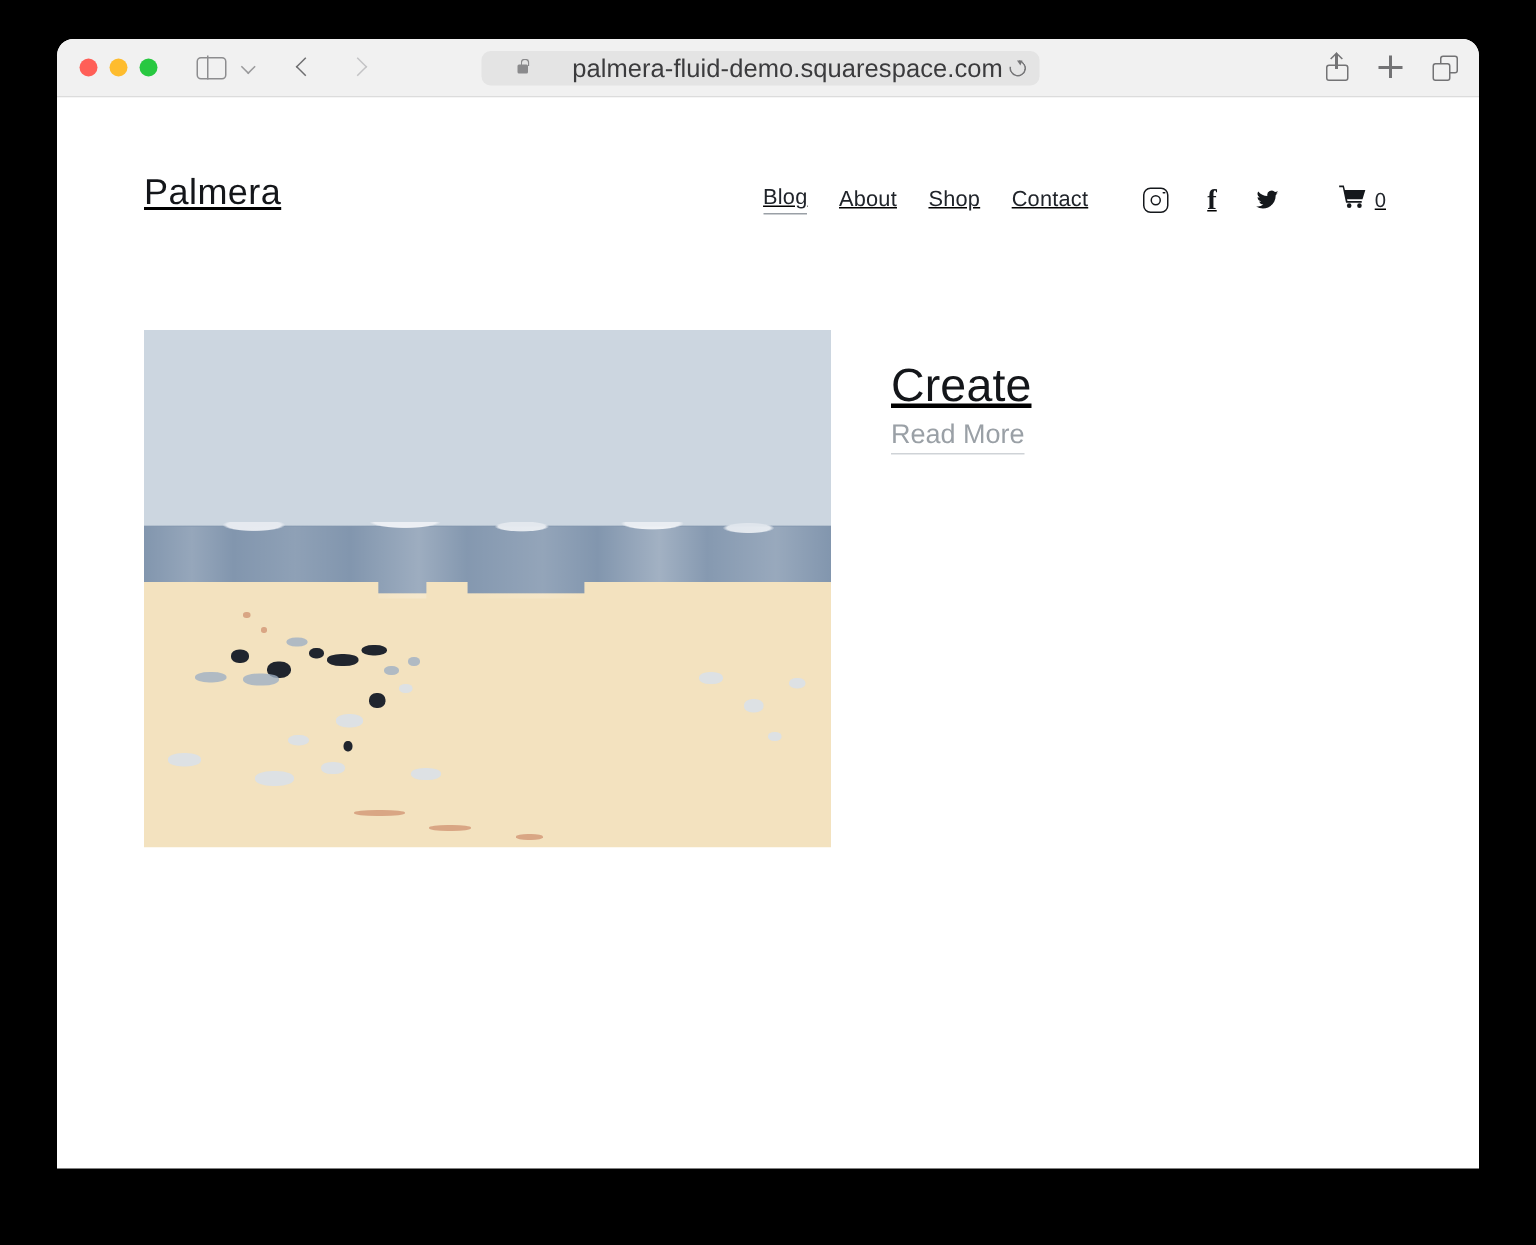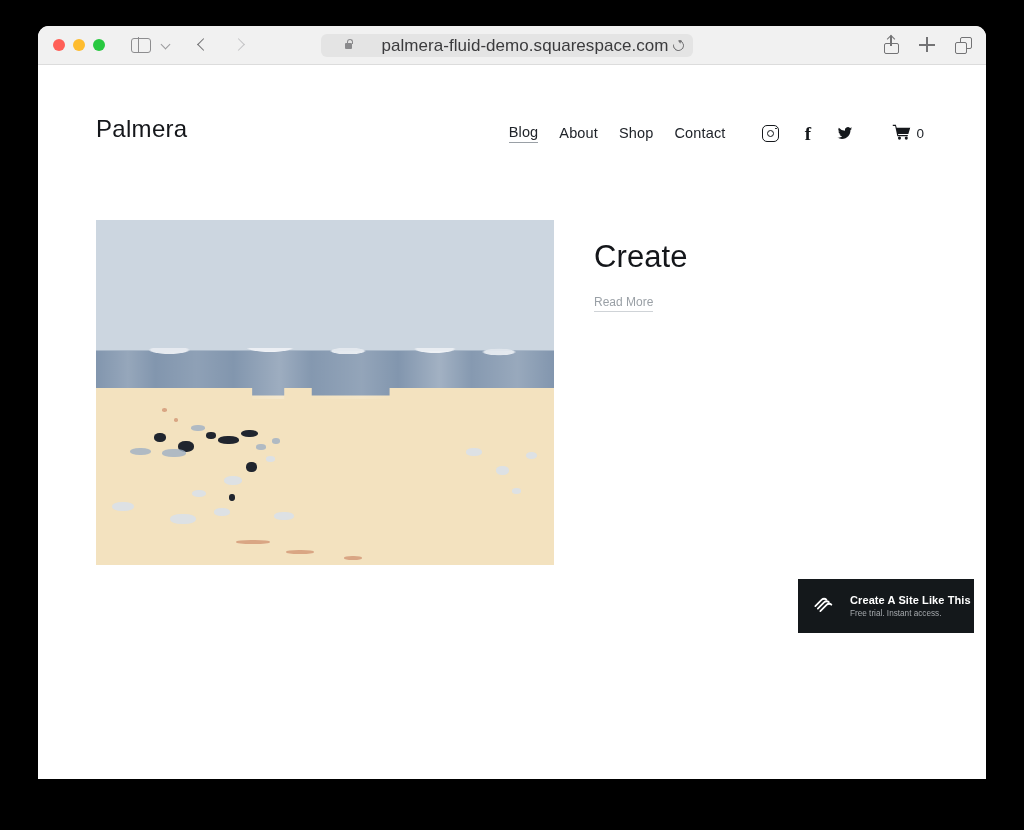--- a/index.html
+++ b/index.html
@@ -210,20 +210,21 @@
     border: 1.4px solid #737375;
     border-radius: 2px;
   }
 
   
   .viewport {
     position: relative;
     height: 568px;
     background: #ffffff;
     overflow: hidden;
+    text-decoration: underline;
   }
 
   
   .site-header {
     display: flex;
     align-items: baseline;
     justify-content: space-between;
     padding: 50px 62px 0 58px;
   }
   .logo {
@@ -438,22 +439,22 @@
   }
   .post-excerpt {
     font-size: 14.2px;
     line-height: 20px;
     color: #595d63;
     margin-top: 24px;
     max-width: 305px;
   }
   .read-more {
     display: inline-block;
-    margin-top: 21px;
-    font-size: 12px;
+    margin-top: 5px;
+    font-size: 18px;
     color: #9aa0a6;
     text-decoration: none;
     border-bottom: 1px solid #cfd3d7;
     padding-bottom: 2px;
   }
 
   
   .promo-banner {
     position: absolute;
     right: 12px;
@@ -641,30 +642,15 @@
           </div>
         </div>
 
         <div class="post-body">
           <h2 class="post-title">Walkabout</h2>
           <p class="post-excerpt">Angles and architecture. Lorem ipsum dolor sit amet, consectetur adipiscing elit, sed do eiusmod tempor incididunt ut labore et dolore magna aliqua.</p>
         </div>
       </article>
     </div>
 
-    <div class="promo-banner">
-      <span>
-        <svg width="25" height="25" viewBox="0 0 24 24" aria-hidden="true">
-          <g fill="none" stroke="#ffffff" stroke-width="1.7" stroke-linecap="round">
-            <path d="M3.2 13.6 9.4 7.4a3.1 3.1 0 0 1 4.4 0"></path>
-            <path d="M5.6 16 11.8 9.8a3.1 3.1 0 0 1 4.4 0"></path>
-            <path d="M8 18.4l6.2-6.2a3.1 3.1 0 0 1 4.4 0"></path>
-          </g>
-        </svg>
-      </span>
-      <div>
-        <div class="promo-text-main">Create A Site Like This</div>
-        <div class="promo-text-sub">Free trial. Instant access.</div>
-      </div>
-    </div>
 
   </div>
 </div>
 
 </body></html>

